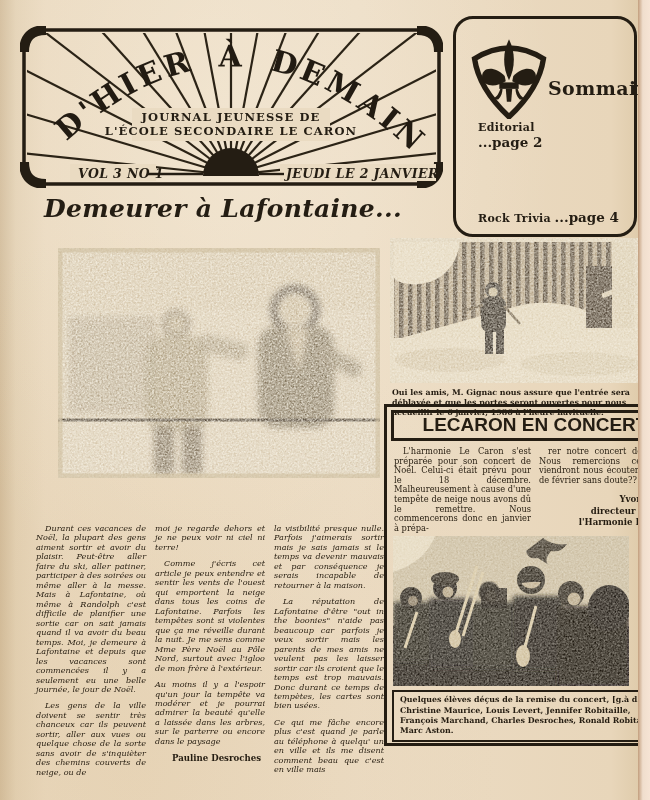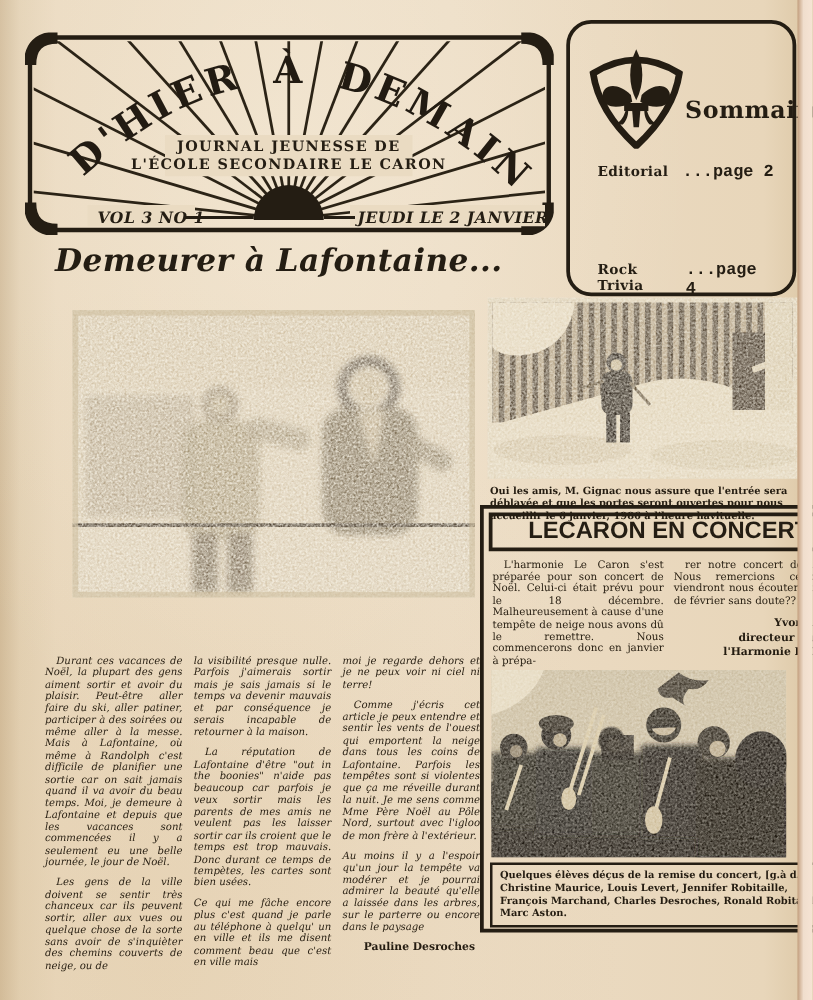--- a/index.html
+++ b/index.html
@@ -31,22 +31,22 @@
   .mast-title{font-family:"DejaVu Serif",serif;font-weight:bold;font-size:30px;
     letter-spacing:4px;word-spacing:9px;fill:#221b12;}
 
   
   .sommaire{position:absolute;left:453px;top:16px;width:184px;height:221px;
     border:3.5px solid #241d13;border-radius:20px;box-sizing:border-box;}
   .som-icon{position:absolute;left:14px;top:16px;}
   .som-title{position:absolute;left:92px;top:58px;font-weight:bold;font-size:19px;letter-spacing:0.4px;color:#241d13;}
   .som-row{position:absolute;left:22px;right:15px;display:flex;justify-content:space-between;align-items:baseline;color:#241d13;}
   .som-row .lbl{font-weight:bold;font-size:11px;letter-spacing:0.3px;}
-  .som-row .pg{font-weight:bold;font-size:13.5px;font-family:Liberation Mono, monospace;}
-  .som-row-1{top:112px;} .som-row-2{top:147px;} .som-row-3{top:190px;}
+  .som-row .pg{font-weight:bold;font-size:13.5px;}
+  .som-row-1{top:102px;flex-direction:column;} .som-row-2{top:147px;} .som-row-3{top:190px;}
 
   
   .headline{position:absolute;left:44px;top:194px;margin:0;font-style:italic;font-weight:bold;
     font-size:25px;letter-spacing:0.3px;color:#241d13;}
 
   
   .photo1{position:absolute;left:58px;top:248px;}
   .photo2{position:absolute;left:390px;top:238px;}
 
   
@@ -186,29 +186,29 @@
     <rect x="2" y="2" width="318" height="226" fill="none" stroke="#cdbd9d" stroke-width="5" opacity="0.55"></rect>
   </svg>
 
 
   <div class="cols">
     <div class="col">
       <p class="ind">Durant ces vacances de Noël, la plupart des gens aiment sortir et avoir du plaisir.  Peut-être aller faire du ski, aller patiner, participer à des soirées ou même aller à la messe.  Mais à Lafontaine, où même à Randolph c'est difficile de planifier une sortie car on sait jamais quand il va avoir du beau temps.  Moi, je demeure à Lafontaine et depuis que les vacances sont commencées il y a seulement eu une belle journée, le jour de Noël.</p>
       <p class="ind">Les gens de la ville doivent se sentir très chanceux car ils peuvent sortir, aller aux vues ou quelque chose de la sorte sans avoir de s'inquièter des chemins couverts de neige, ou de</p>
     </div>
     <div class="col">
-      <p>la visibilité presque nulle.  Parfois j'aimerais sortir mais je sais jamais si le temps va devenir mauvais et par conséquence je serais incapable de retourner à la maison.</p>
-      <p class="ind">La réputation de Lafontaine d'être "out in the boonies" n'aide pas beaucoup car parfois je veux sortir mais les parents de mes amis ne veulent pas les laisser sortir car ils croient que le temps est trop mauvais.  Donc durant ce temps de tempètes, les cartes sont bien usées.</p>
-      <p>Ce qui me fâche encore plus c'est quand je parle au téléphone à quelqu' un en ville et ils me disent comment beau que c'est en ville mais</p>
-    </div>
-    <div class="col">
       <p>moi je regarde dehors et je ne peux voir ni ciel ni terre!</p>
       <p class="ind">Comme j'écris cet article je peux entendre et sentir les vents de l'ouest qui emportent la neige dans tous les coins de Lafontaine.  Parfois les tempêtes sont si violentes que ça me réveille durant la nuit.  Je me sens comme Mme Père Noël au Pôle Nord, surtout avec l'igloo de mon frère à l'extérieur.</p>
       <p>Au moins il y a l'espoir qu'un jour la tempête va modérer et je pourrai admirer la beauté qu'elle a laissée dans les arbres, sur le parterre ou encore dans le paysage</p>
       <div class="byline">Pauline Desroches</div>
+    </div>
+    <div class="col">
+      <p>la visibilité presque nulle.  Parfois j'aimerais sortir mais je sais jamais si le temps va devenir mauvais et par conséquence je serais incapable de retourner à la maison.</p>
+      <p class="ind">La réputation de Lafontaine d'être "out in the boonies" n'aide pas beaucoup car parfois je veux sortir mais les parents de mes amis ne veulent pas les laisser sortir car ils croient que le temps est trop mauvais.  Donc durant ce temps de tempètes, les cartes sont bien usées.</p>
+      <p>Ce qui me fâche encore plus c'est quand je parle au téléphone à quelqu' un en ville et ils me disent comment beau que c'est en ville mais</p>
     </div>
   </div>
 
   <svg class="photo2" width="248" height="145" viewBox="0 0 248 145">
     <defs>
       <pattern id="planks" width="9" height="10" patternUnits="userSpaceOnUse">
         <rect width="9" height="10" fill="#b3a184"></rect>
         <rect width="4.5" height="10" fill="#584a38"></rect>
       </pattern>
     </defs>

